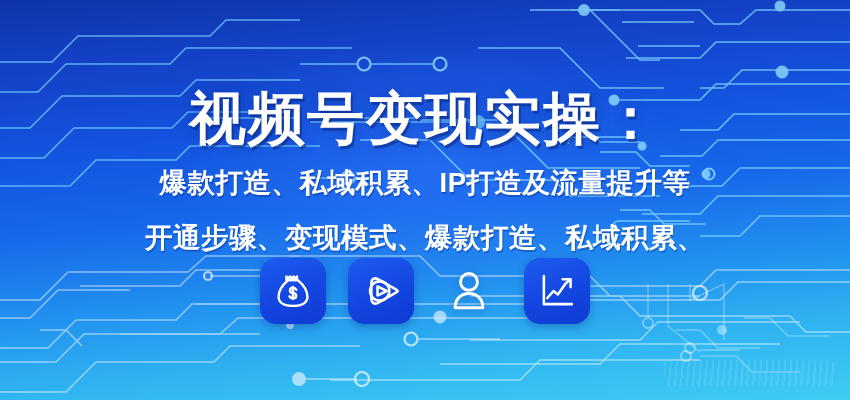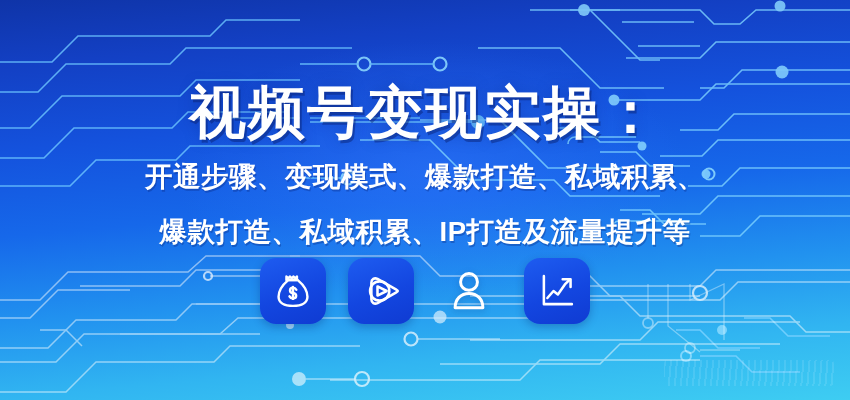--- a/index.html
+++ b/index.html
@@ -42,21 +42,21 @@
   .glow-center {
     left: 170px; top: 40px;
     width: 520px; height: 260px;
     background: radial-gradient(ellipse at center, rgba(52,120,255,0.45) 0%, rgba(52,120,255,0) 70%);
   }
 
   
   .text-wrap {
     position: absolute;
     left: 0;
-    top: 12px;
+    top: 18px;
     width: 850px;
     text-align: center;
   }
   .title {
     margin: 0;
     padding-top: 72px;
     font-size: 57px;
     line-height: 1.0;
     font-weight: bold;
     color: #ffffff;
@@ -251,22 +251,22 @@
       <path d="M 700 350 L 740 350"></path>
     </g>
     <g fill="none" stroke="#ffffff" stroke-width="1.8" opacity="0.5">
       <circle cx="648" cy="323" r="5"></circle>
       <circle cx="690" cy="348" r="5"></circle>
     </g>
   </svg>
 
   <div class="text-wrap">
     <h1 class="title">视频号变现实操：</h1>
+    <p class="subtitle">爆款打造、私域积累、IP打造及流量提升等</p>
     <p class="subtitle">开通步骤、变现模式、爆款打造、私域积累、</p>
-    <p class="subtitle">爆款打造、私域积累、IP打造及流量提升等</p>
   </div>
 
   <div class="icon-row">
 
     <div class="icon-tile">
       <svg viewBox="0 0 48 48">
         <g fill="none" stroke="#ffffff" stroke-width="2.8" stroke-linecap="round" stroke-linejoin="round">
           <path d="M16.5 7.5 q2.2 2.6 4 0 q2.2 2.6 4 0 q2.2 2.6 4 0 l0 4 l-12 0 z"></path>
           <path d="M18.5 11.5 C 12 17 7.5 24 7.5 30.5 C 7.5 37 13.5 41 24 41 C 34.5 41 40.5 37 40.5 30.5 C 40.5 24 36 17 29.5 11.5 z"></path>
           <path d="M24 19.5 L 24 33"></path>

